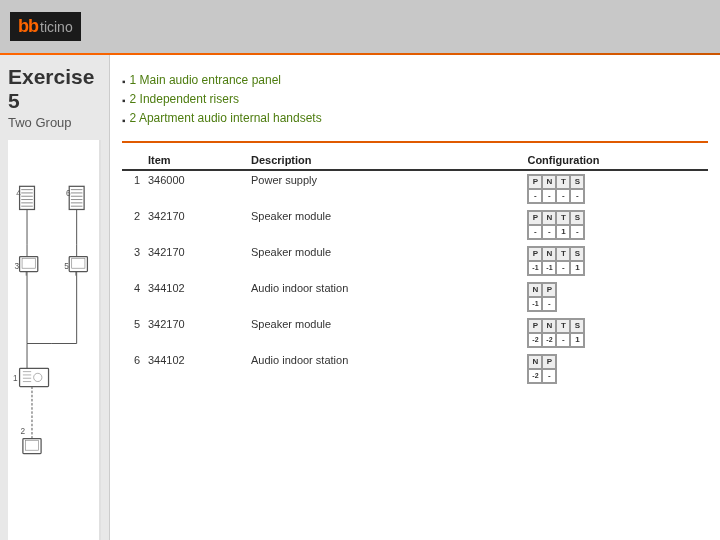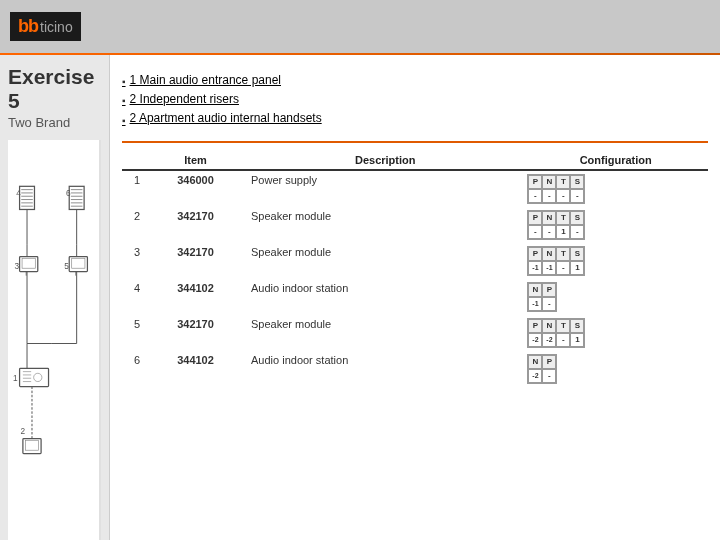--- a/index.html
+++ b/index.html
@@ -82,65 +82,63 @@
       background: #fff;
     }
 
     
     .bullet-list {
       list-style: none;
       margin-top: 4px;
     }
     .bullet-list li {
       font-size: 12px;
-      color: #000000;
+      color: #4d7c0f;
       line-height: 1.6;
       display: flex;
       align-items: flex-end;
       gap: 4px;
-      text-decoration: underline;
     }
     .bullet-list li::before {
       content: '▪';
       color: #333;
       font-size: 10px;
       margin-top: 2px;
     }
 
     
     .data-table {
       width: 100%;
       border-collapse: collapse;
       font-size: 11px;
     }
     .data-table th {
-      text-align: center;
+      text-align: left;
       font-weight: 700;
       font-size: 11px;
       padding: 3px 4px;
       border-bottom: 2px solid #333;
       color: #222;
     }
     .data-table td {
       padding: 3px 4px;
       vertical-align: top;
       color: #333;
       font-size: 11px;
     }
     .row-num {
       color: #888;
       font-size: 10px;
       text-align: right;
       padding-right: 6px;
       vertical-align: middle;
     }
     .item-code {
-      font-weight: 700;
+      font-weight: 400;
       color: #333;
-      text-align: center;
     }
 
     
     .config-grid {
       display: inline-flex;
       flex-direction: column;
       border: 1px solid #999;
       font-size: 9px;
     }
     .config-row {
@@ -211,21 +209,21 @@
     <span class="logo-ticino">ticino</span>
   </div>
 </div>
 <div class="header-divider"></div>
 
 <div id="main">
 
   <div id="left-strip">
     <div>
       <div class="exercise-title">Exercise 5</div>
-      <div class="exercise-subtitle">Two Brand</div>
+      <div class="exercise-subtitle">Two Group</div>
     </div>
 
     <div id="diagram" style="position:relative; flex:1; margin-top:10px; width:100%;">
       <svg viewBox="0 0 110 400" xmlns="http://www.w3.org/2000/svg" style="width:100%; height:100%;">
 
         <text x="10" y="22" font-size="10" fill="#555">4</text>
 
         <rect x="14" y="10" width="18" height="28" fill="none" stroke="#555" stroke-width="1.5"></rect>
         <line x1="16" y1="14" x2="30" y2="14" stroke="#555" stroke-width="0.8"></line>
         <line x1="16" y1="18" x2="30" y2="18" stroke="#555" stroke-width="0.8"></line>

